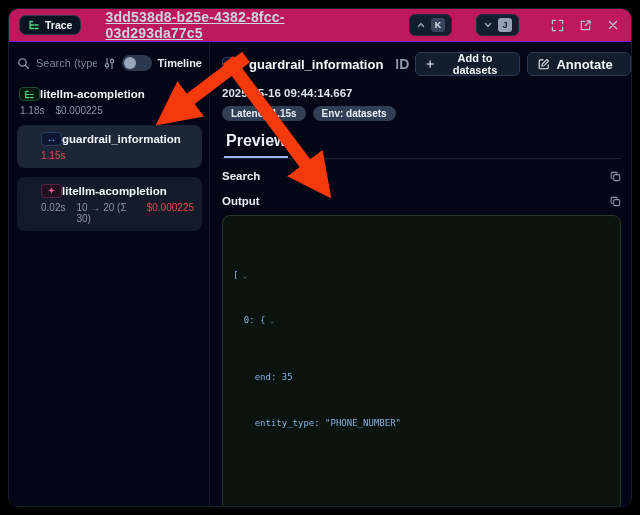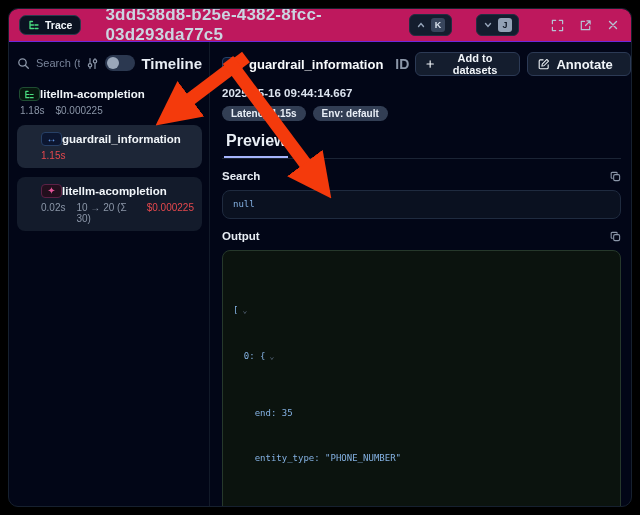--- a/index.html
+++ b/index.html
@@ -11,21 +11,21 @@
     background:#020617; border:1px solid #16202f; border-radius:10px;
     overflow:hidden; display:flex; flex-direction:column; }
 
   
   .topbar { height:33px; flex:0 0 33px; display:flex; align-items:center;
     padding:0 12px 0 10px; gap:24px; border-bottom:1px solid #6d28d9; background:#be185d; }
   .trace-badge { display:inline-flex; align-items:center; gap:5px;
     border:1px solid #2e3a4e; background:#0b1322; border-radius:7px;
     padding:3px 8px; }
   .trace-badge span { font-size:10.5px; font-weight:bold; color:#f1f5f9; }
-  .trace-id { font-size:17px; font-weight:bold; color:#cbd5e1; letter-spacing:.2px; }
+  .trace-id { font-size:14px; font-weight:bold; color:#cbd5e1; letter-spacing:.2px;text-decoration:underline; }
   .tb-spacer { flex:1; }
   .nav-btn { display:inline-flex; align-items:center; gap:5px; background:#141d2e;
     border:1px solid #232e42; border-radius:6px; padding:3px 6px; cursor:pointer; }
   .key-badge { width:14px; height:14px; border-radius:3px; background:#38455c;
     color:#dbe3ee; font-size:9px; font-weight:bold; display:flex;
     align-items:center; justify-content:center; }
   .key-badge.lit { background:#93a1b5; color:#101826; }
   .tb-icons { display:flex; align-items:center; gap:15px; margin-left:8px; }
   .tb-icons svg { display:block; cursor:pointer; }
 
@@ -37,21 +37,21 @@
 
   
   .search-row { display:flex; align-items:center; gap:6px; height:24px; margin-bottom:12px; }
   .search-input { flex:1; min-width:0; background:transparent; border:none; outline:none;
     color:#e2e8f0; font-size:11px; font-family:"Liberation Sans",sans-serif; }
   .search-input::placeholder { color:#79849a; }
   .toggle { width:30px; height:16px; border-radius:9px; background:#2b3850;
     position:relative; flex:0 0 30px; cursor:pointer; }
   .toggle .knob { position:absolute; left:2px; top:2px; width:12px; height:12px;
     border-radius:50%; background:#9aa7ba; }
-  .timeline-label { font-size:15px; font-weight:bold; color:#e8edf4; }
+  .timeline-label { font-size:11px; font-weight:bold; color:#e8edf4; }
 
   .root-row { padding:0 2px; }
   .row-line1 { display:flex; align-items:center; }
   .obs-icon { width:21px; height:14px; border-radius:4px; display:flex;
     align-items:center; justify-content:center; flex:0 0 21px; }
   .icon-trace { background:#07180f; border:1px solid #1f4d33; }
   .icon-span  { background:#0c1630; border:1px solid #274066; color:#6ea8fe;
     font-size:10px; line-height:1; font-weight:bold; }
   .icon-gen   { background:#220f1d; border:1px solid #5b2146; color:#e5569a;
     font-size:10px; line-height:1; }
@@ -255,36 +255,35 @@
               <path d="M7 1.8 a5.2 5.2 0 1 1 -4.6 7.6 L1.6 12.2 L4.4 11.6 A5.2 5.2 0 0 1 7 1.8 Z" stroke="#dbe3ee" stroke-width="1.2" fill="none" stroke-linejoin="round"></path>
             </svg>
           </div>
         </div>
       </div>
 
       <div class="timestamp">2025-05-16 09:44:14.667</div>
 
       <div class="badge-row">
         <span class="pill">Latency 1.15s</span>
-        <span class="pill">Env: default</span>
+        <span class="pill">Env: datasets</span>
       </div>
 
       <div class="tabs">
         <span class="tab">Preview</span>
       </div>
 
       <div class="section">
         <div class="sec-header">
           <span class="sec-label">Search</span>
           <svg width="11" height="11" viewBox="0 0 12 12" class="copy-btn">
             <rect x="4" y="4" width="6.5" height="6.5" rx="1.5" stroke="#8b96a8" stroke-width="1.2" fill="none"></rect>
             <path d="M2.8 8 H2.3 A1 1 0 0 1 1.3 7 V2.5 A1 1 0 0 1 2.3 1.5 H6.8 A1 1 0 0 1 7.8 2.5 V3" stroke="#8b96a8" stroke-width="1.2" fill="none"></path>
           </svg>
         </div>
-        <div class="codebox"><span>null</span></div>
       </div>
 
       <div class="section">
         <div class="sec-header">
           <span class="sec-label">Output</span>
           <svg width="11" height="11" viewBox="0 0 12 12" class="copy-btn">
             <rect x="4" y="4" width="6.5" height="6.5" rx="1.5" stroke="#8b96a8" stroke-width="1.2" fill="none"></rect>
             <path d="M2.8 8 H2.3 A1 1 0 0 1 1.3 7 V2.5 A1 1 0 0 1 2.3 1.5 H6.8 A1 1 0 0 1 7.8 2.5 V3" stroke="#8b96a8" stroke-width="1.2" fill="none"></path>
           </svg>
         </div>

